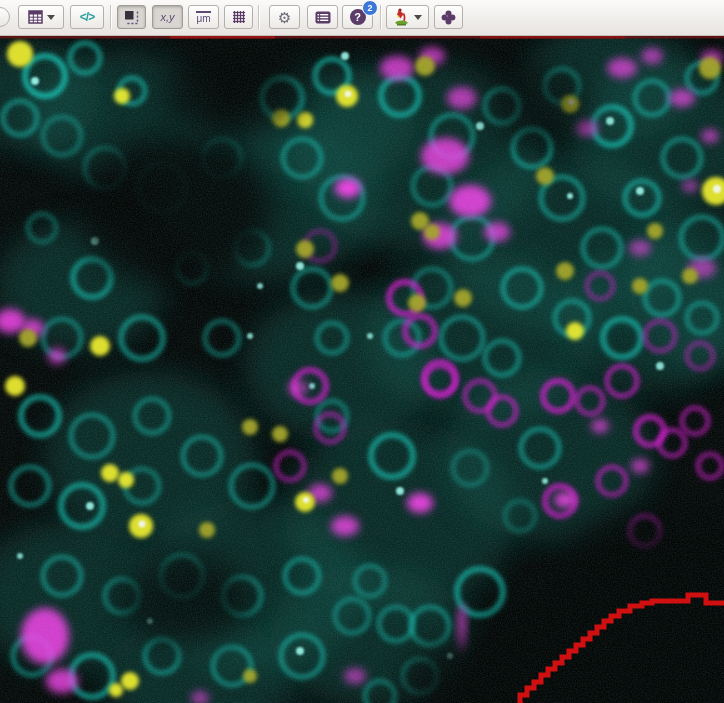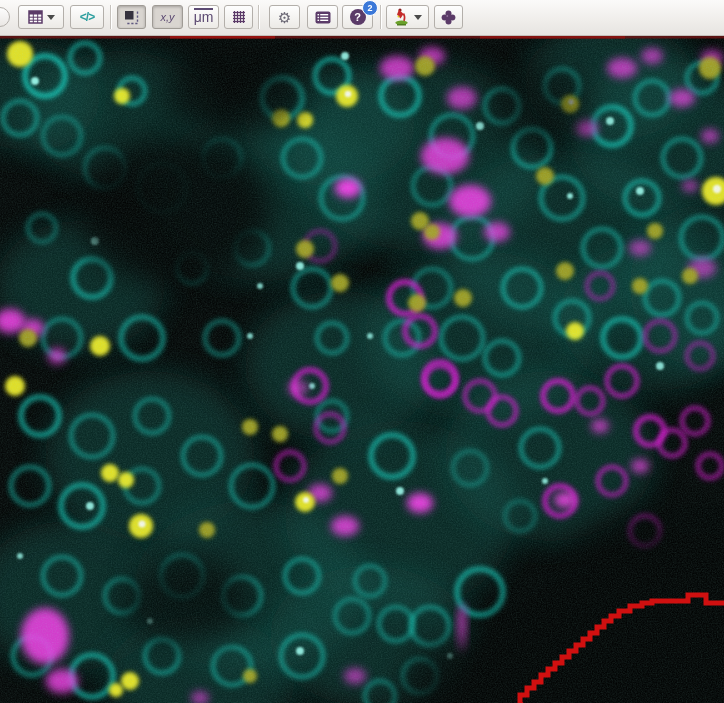--- a/index.html
+++ b/index.html
@@ -12,21 +12,21 @@
   .btn{position:absolute;top:5px;height:24px;box-sizing:border-box;
     border:1px solid #b3afaa;border-radius:3px;
     background:linear-gradient(#fefefe,#eceae6);
     display:flex;align-items:center;justify-content:center;gap:4px;cursor:pointer;}
   .btn.pressed{background:#d9d5d0;box-shadow:inset 0 1px 3px rgba(0,0,0,.25);border-color:#9f9b95;}
   .sep{position:absolute;top:5px;width:1px;height:24px;background:#c6c2bd;border-right:1px solid #ffffff;}
   .clipped{position:absolute;left:-10px;top:7px;width:18px;height:18px;border:1px solid #b3afaa;border-radius:50%;
     background:linear-gradient(#fdfdfd,#eae7e4);}
   .code-label{color:#2b9e9e;font-weight:bold;font-size:12px;letter-spacing:-1px;}
   .xy-label{color:#5c4a72;font-size:11px;font-style:italic;}
-  .um-label{color:#5c4a72;font-size:14px;border-top:2px solid #5c4a72;padding-top:0px;line-height:1.1;}
+  .um-label{color:#5c4a72;font-size:10px;border-top:2px solid #5c4a72;padding-top:0px;line-height:1.1;}
   .gear-glyph{color:#6b6875;font-size:15px;line-height:1;}
   .caret{width:0;height:0;border-left:4px solid transparent;border-right:4px solid transparent;border-top:5px solid #4a4a4a;}
   .help-badge{position:absolute;top:-6px;right:-6px;width:14px;height:14px;border-radius:50%;
     background:#3b78d8;border:1px solid #fff;color:#fff;font-size:9px;font-weight:bold;
     display:flex;align-items:center;justify-content:center;}
   .qcircle{width:16px;height:16px;border-radius:50%;background:#5b3b68;color:#fff;
     font-weight:bold;font-size:11px;display:flex;align-items:center;justify-content:center;}
 
   
   .canvas-wrap{position:absolute;top:36px;left:0;width:724px;height:667px;background:#000;}

